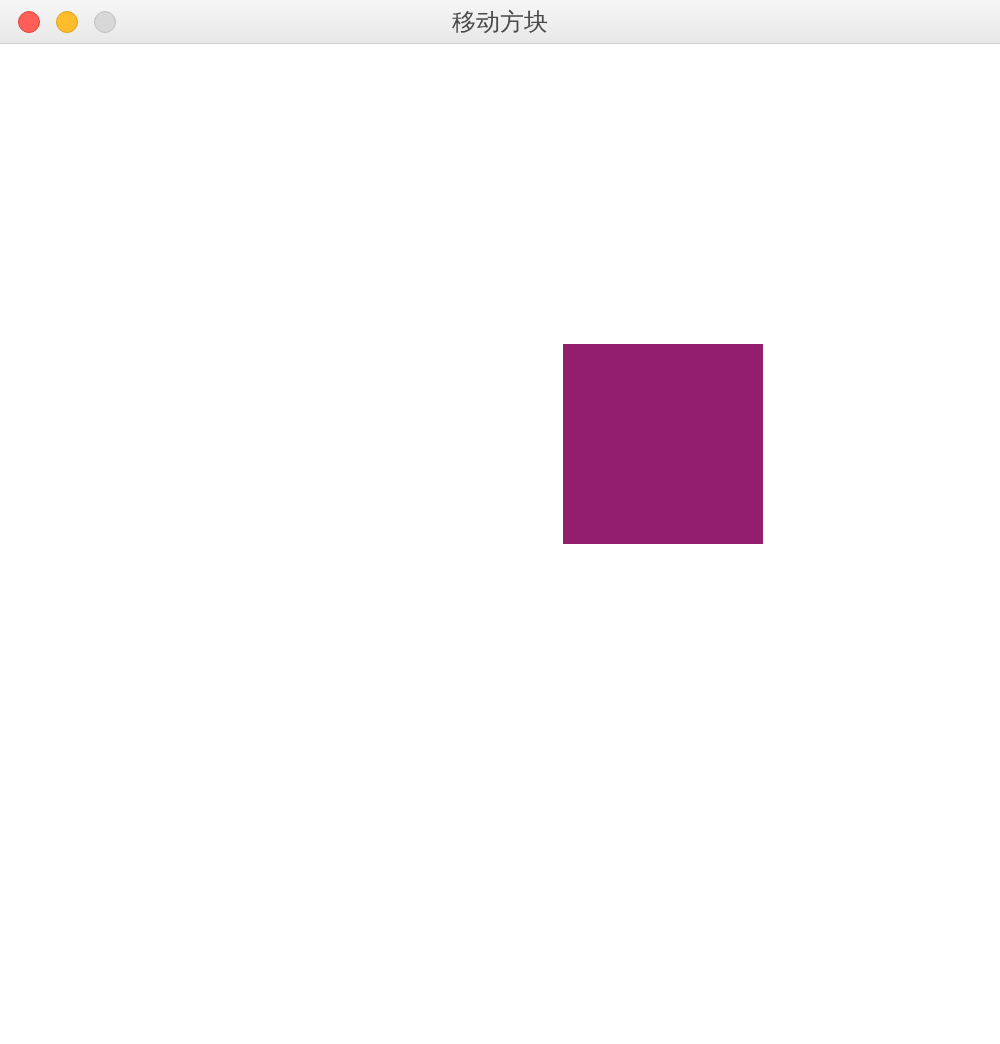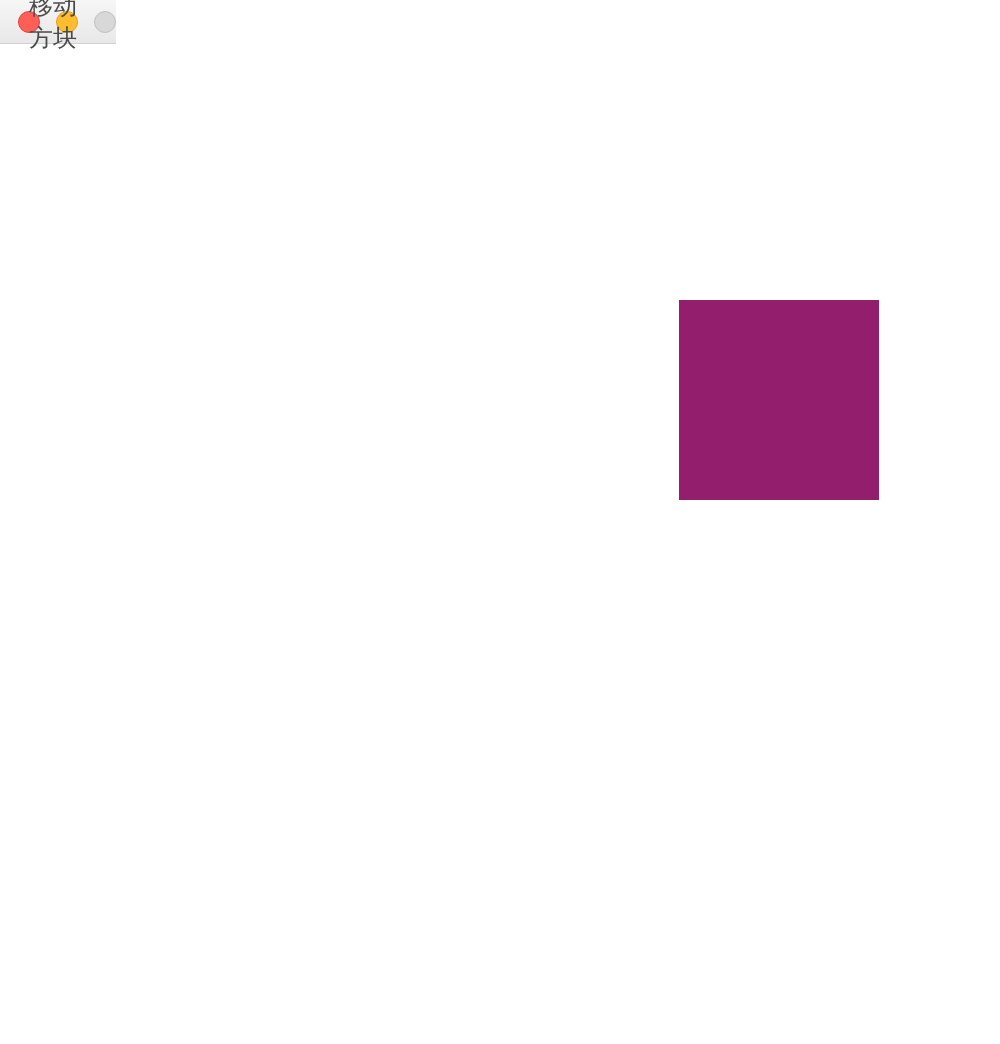--- a/index.html
+++ b/index.html
@@ -13,21 +13,21 @@
       height: 1044px;
       background: #ffffff;
       font-family: -apple-system, BlinkMacSystemFont, "Helvetica Neue", sans-serif;
       overflow: hidden;
     }
     
     .window {
       width: 100%;
       height: 100%;
       display: flex;
-      flex-direction: row;
+      flex-direction: column;
     }
     
     .titlebar {
       height: 44px;
       background: linear-gradient(to bottom, #f6f6f6, #e8e8e8);
       border-bottom: 1px solid #d0d0d0;
       display: flex;
       align-items: center;
       position: relative;
     }

